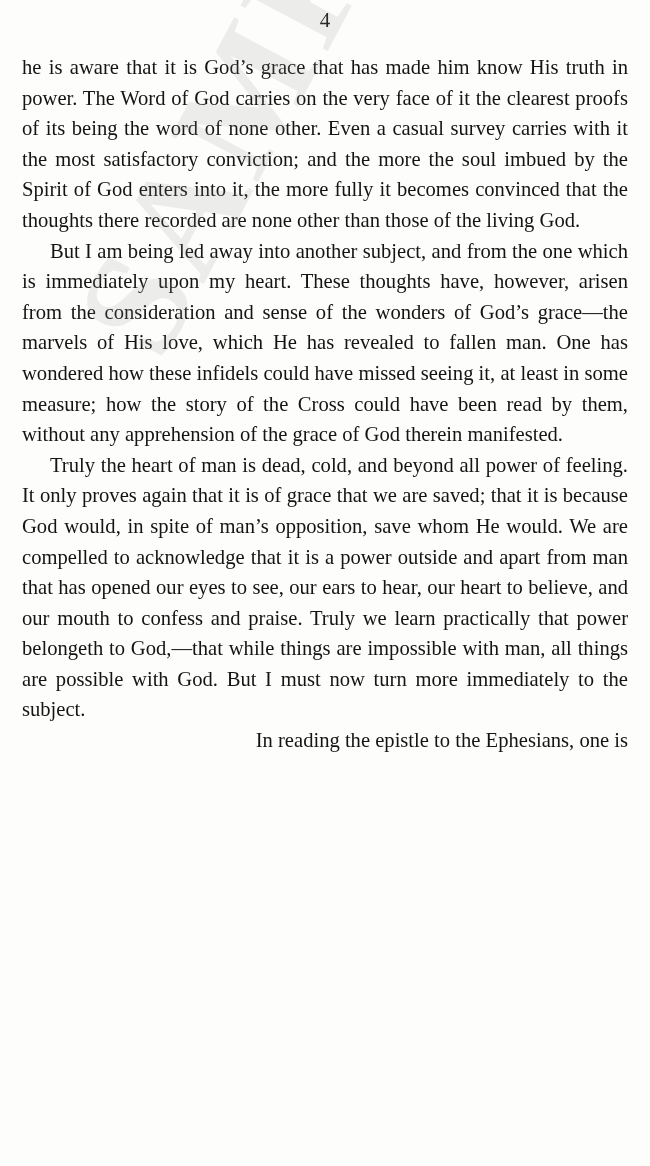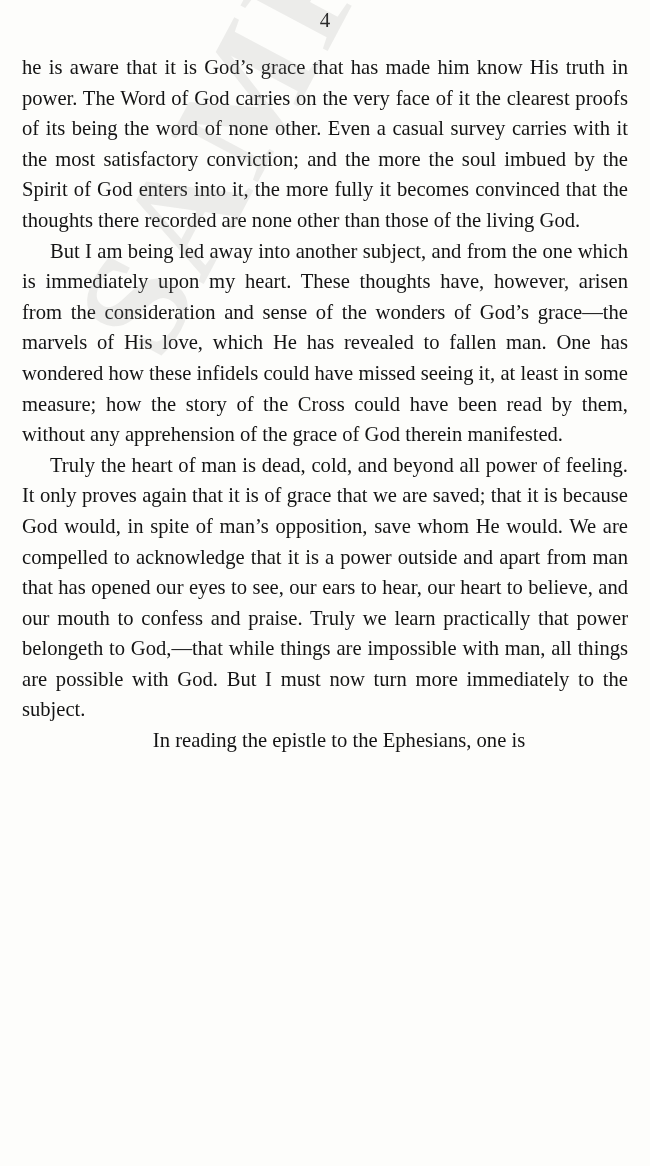--- a/index.html
+++ b/index.html
@@ -73,21 +73,21 @@
     color: #141414;
     -webkit-font-smoothing: antialiased;
   }
   p.indent {
     text-indent: 28px;
   }
   p.first {
     text-indent: 0;
   }
   .lastline {
-    text-align: center;
+    text-align: right;
   }
 </style>
 </head>
 <body>
 
 <div class="page">
 
   <div class="page-number">4</div>
 
   <div class="body-text">

